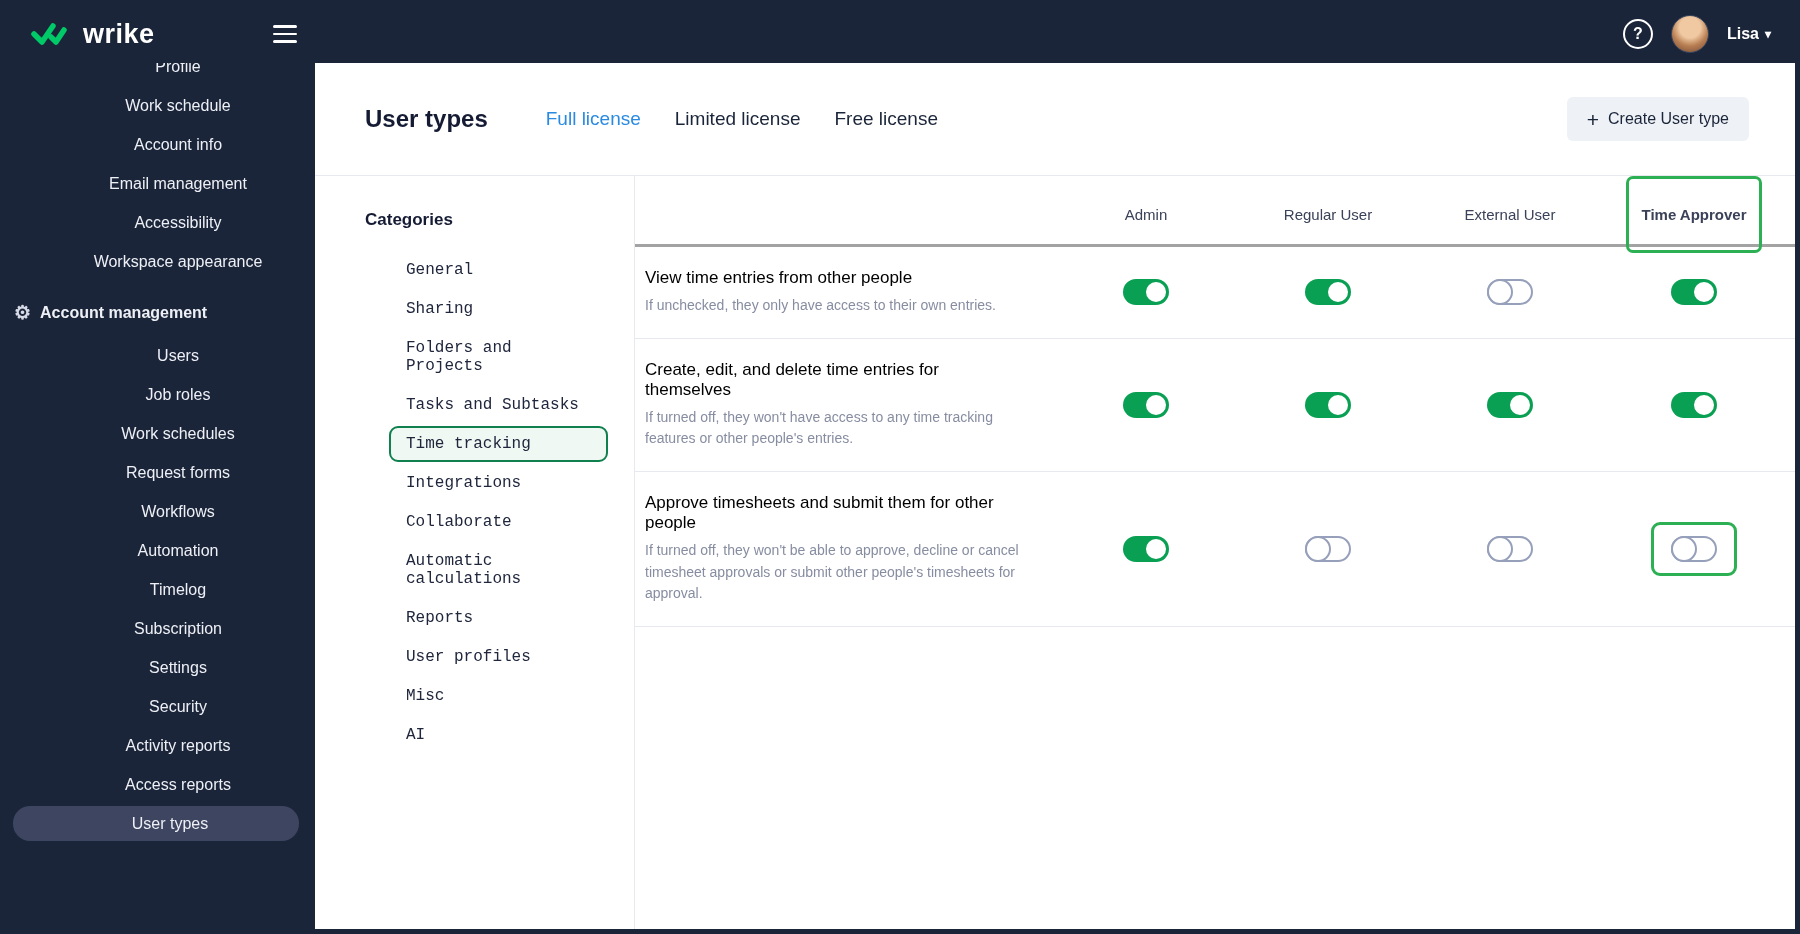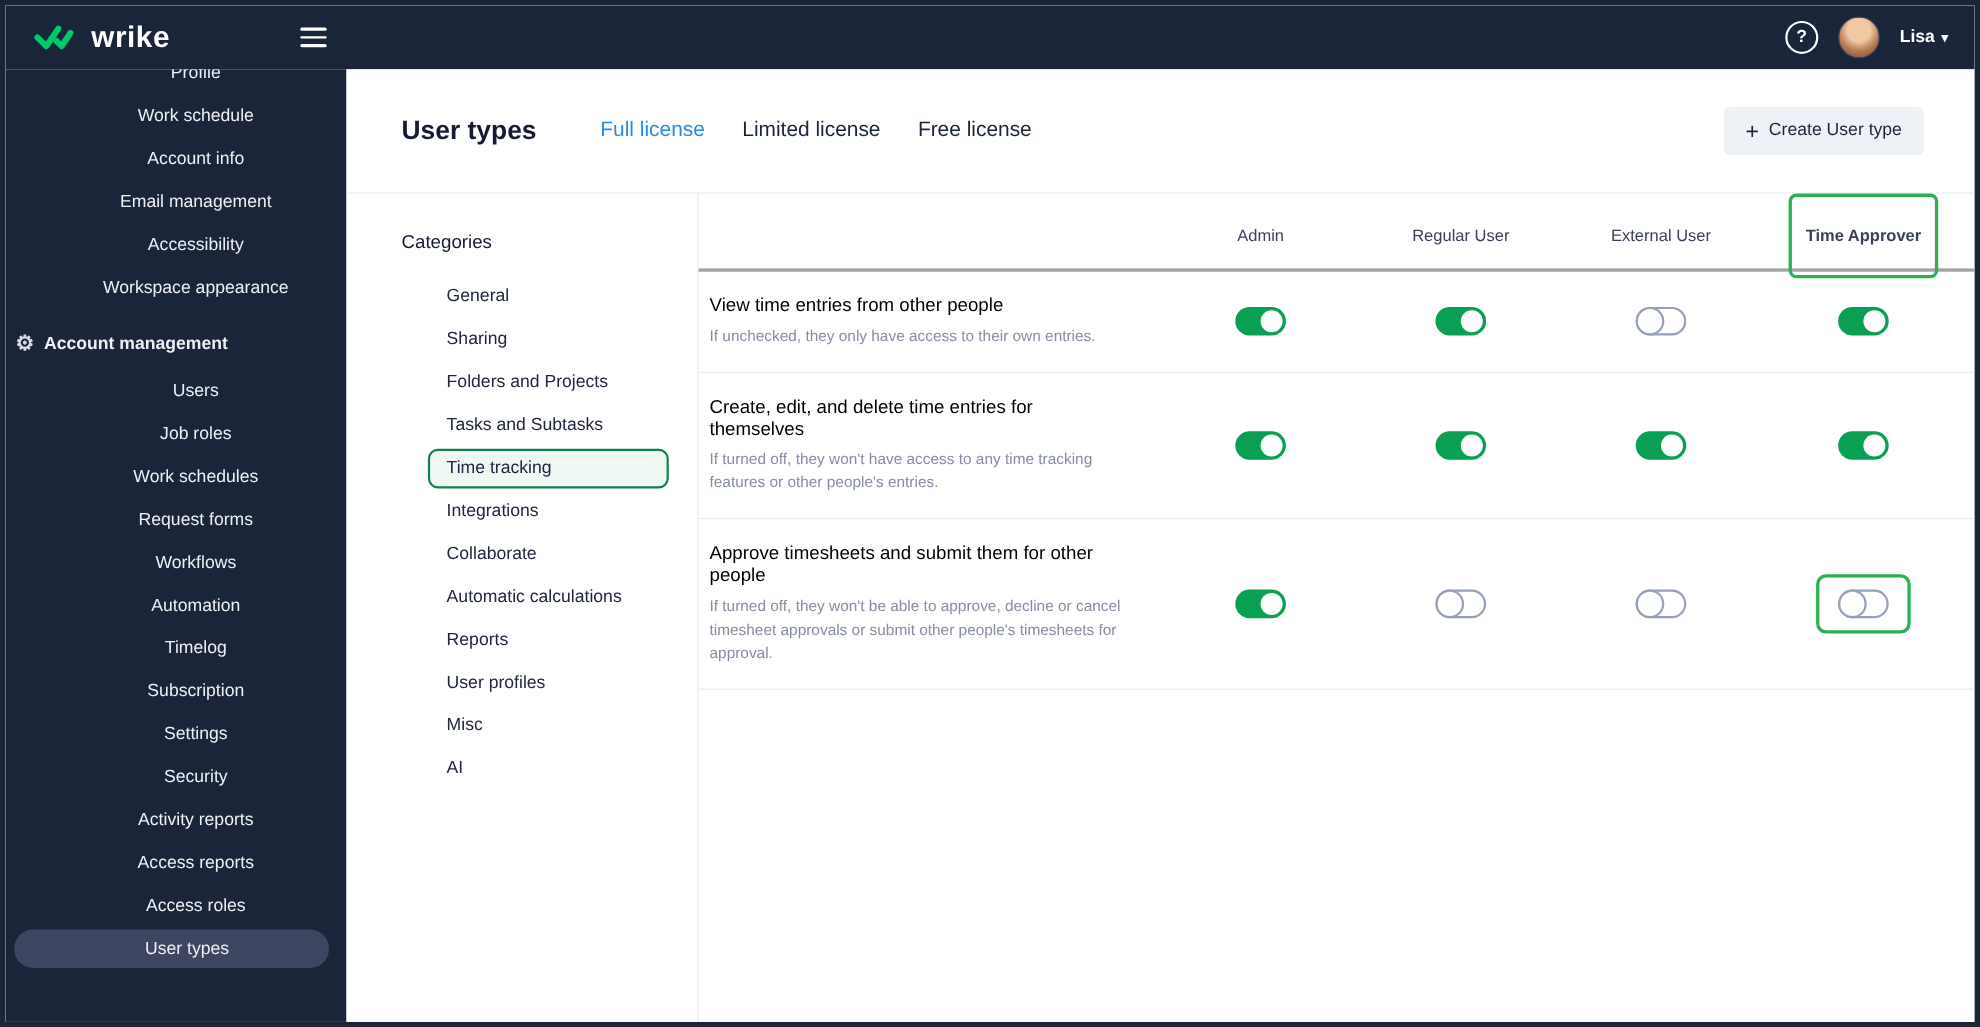--- a/index.html
+++ b/index.html
@@ -77,26 +77,26 @@
     background: #eef1f6; border: none; border-radius: 6px;
     font-family: inherit; font-size: 16px; color: #1b2539;
     display: flex; align-items: center; gap: 9px; cursor: pointer;
   }
   .plus { font-size: 21px; font-weight: normal; line-height: 1; }
 
   .content { flex: 1; display: flex; border-top: 1px solid #e6e9ef; min-height: 0; }
 
   
   .categories { width: 320px; flex-shrink: 0; border-right: 1px solid #e6e9ef; padding: 34px 0 0 50px; }
-  .cat-title { font-size: 17px; font-weight: normal; color: #141b33; }
+  .cat-title { font-size: 17px; font-weight: bold; color: #141b33; }
   .cat-list { margin-top: 22px; display: flex; flex-direction: column; gap: 3px; }
   .cat-item {
     margin-left: 24px; margin-right: 26px;
     padding: 7px 15px; font-size: 16px; color: #20273d;
-    border: 2px solid transparent; border-radius: 9px; cursor: pointer;
+    border: 2px solid transparent; border-radius: 9px; cursor: pointer; font-family: Liberation Mono, monospace;
   }
   .cat-item.selected {
     background: var(--selected-category-bg, #f0f8f3);
     border-color: var(--selected-category-border, #11804f);
   }
 
   
   .table { flex: 1; display: flex; flex-direction: column; min-width: 0; }
   .thead, .trow {
     display: grid;
@@ -174,21 +174,20 @@
         <div class="sb-item"><span>Work schedules</span></div>
         <div class="sb-item"><span>Request forms</span></div>
         <div class="sb-item"><span>Workflows</span></div>
         <div class="sb-item"><span>Automation</span></div>
         <div class="sb-item"><span>Timelog</span></div>
         <div class="sb-item"><span>Subscription</span></div>
         <div class="sb-item"><span>Settings</span></div>
         <div class="sb-item"><span>Security</span></div>
         <div class="sb-item"><span>Activity reports</span></div>
         <div class="sb-item"><span>Access reports</span></div>
-        <div class="sb-item"><span>Access roles</span></div>
         <div class="sb-item selected"><span>User types</span></div>
       </div>
   </nav>
 
   <main class="main">
 
     <div class="page-header">
       <h1 class="page-title">User types</h1>
       <div class="tabs">
           <div class="tab active">Full license</div>

